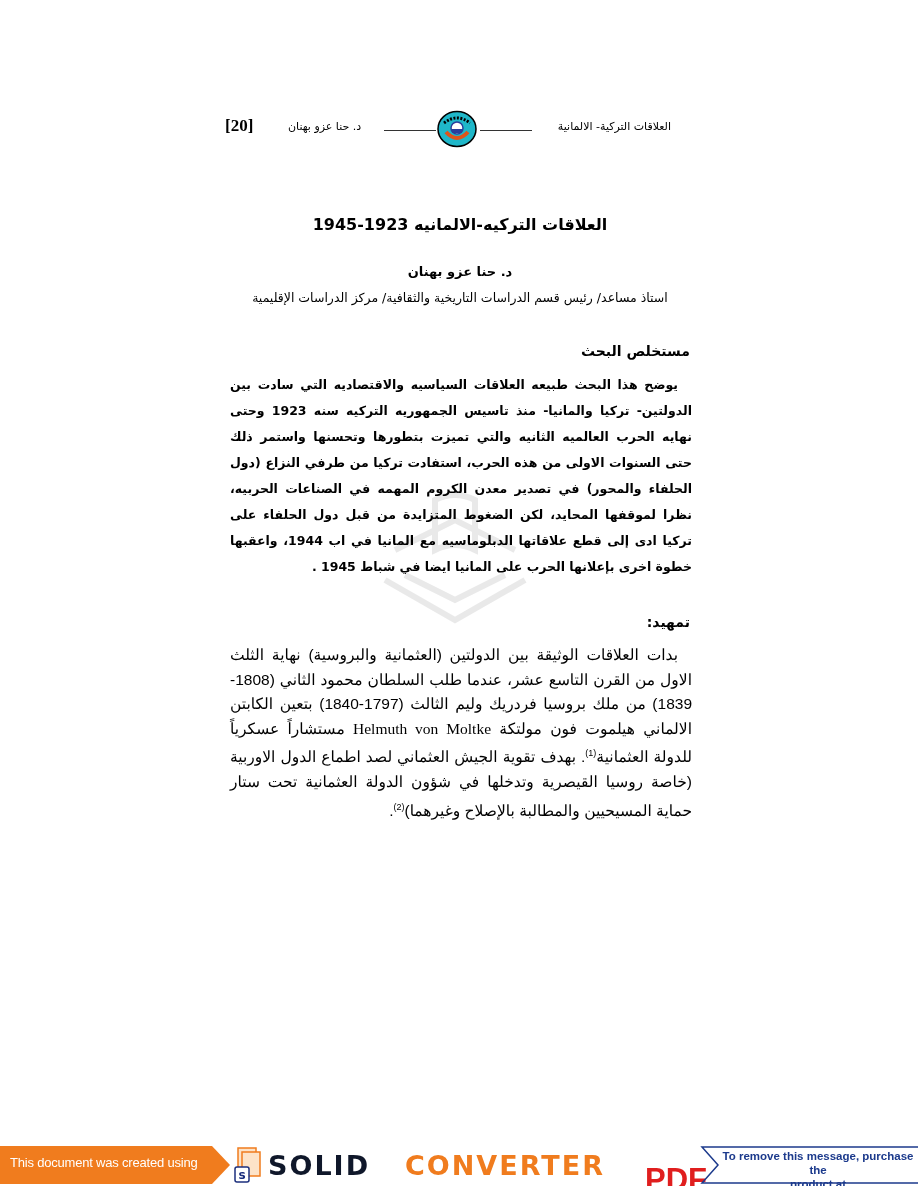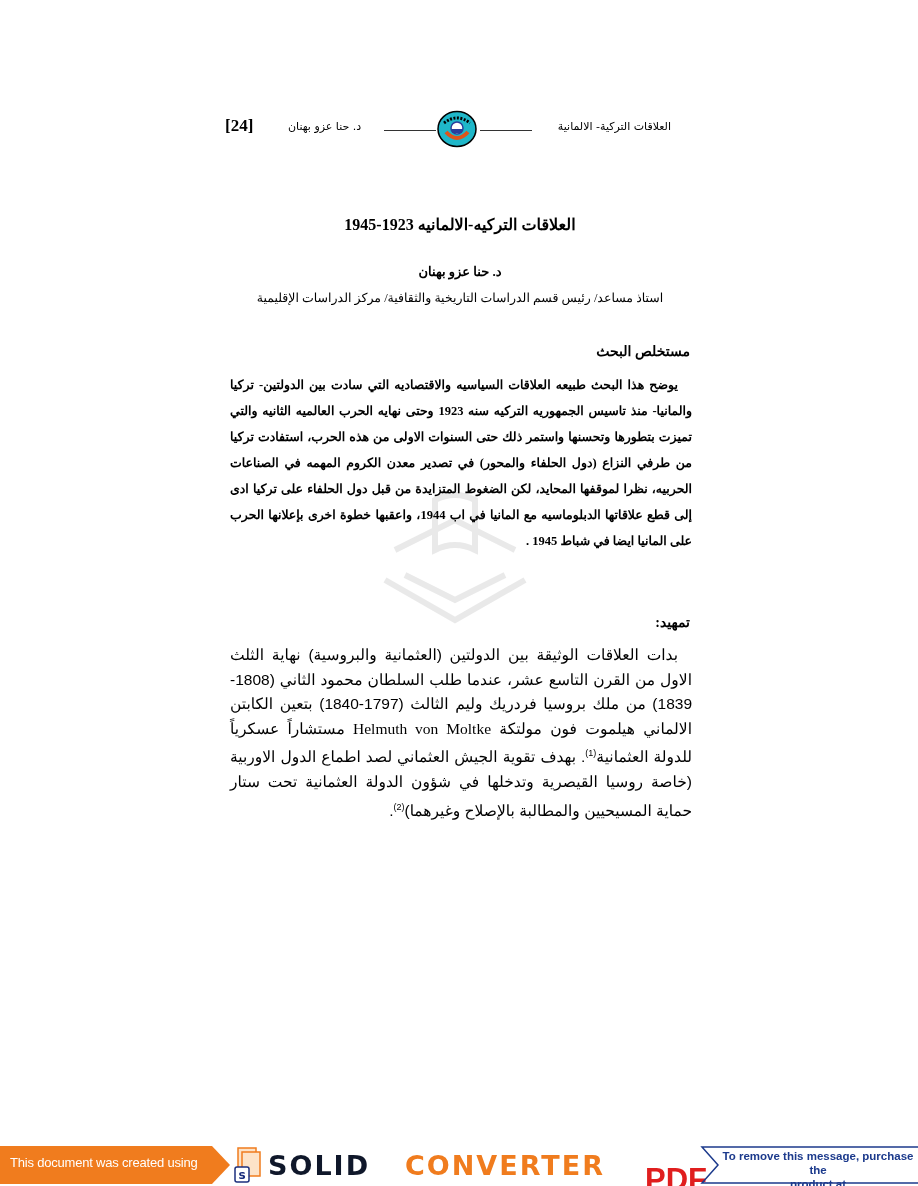--- a/index.html
+++ b/index.html
@@ -14,21 +14,21 @@
   .rh-page { position: absolute; left: 3px; top: 6px; font-family: "Liberation Serif", serif; font-weight: bold; font-size: 17px; }
   .rh-author { position: absolute; left: 66px; top: 10px; font-size: 11px; direction: rtl; }
   .rh-title { position: absolute; right: 16px; top: 10px; font-size: 11px; direction: rtl; }
   .rh-line-l { position: absolute; left: 162px; top: 20px; width: 52px; border-top: 1px solid #333; }
   .rh-line-r { position: absolute; left: 258px; top: 20px; width: 52px; border-top: 1px solid #333; }
   .rh-logo { position: absolute; left: 214px; top: 0px; width: 42px; height: 38px; }
 
   
   .watermark { position: absolute; left: 375px; top: 490px; width: 160px; height: 150px; opacity: 0.18; }
 
-  .rtl { direction: rtl; text-align: right; position: absolute; font-family: Liberation Serif, serif; }
+  .rtl { direction: rtl; text-align: right; position: absolute; }
   .title { left: 230px; width: 460px; top: 215px; text-align: center; font-weight: bold; font-size: 16px; }
   .author { left: 230px; width: 460px; top: 264px; text-align: center; font-weight: bold; font-size: 13px; }
   .affil { left: 230px; width: 460px; top: 290px; text-align: center; font-size: 12.5px; }
 
   .h-abstract { left: 230px; width: 460px; top: 343px; font-weight: bold; font-size: 14px; }
   .abstract { left: 230px; width: 462px; top: 372px; font-weight: bold; font-size: 12.5px; line-height: 26px; text-align: justify; text-align-last: right; }
   .abstract p { margin: 0; text-indent: 14px; }
 
   .h-intro { left: 230px; width: 460px; top: 614px; font-weight: bold; font-size: 14px; }
   .intro { left: 230px; width: 462px; top: 643px; font-family: "Liberation Sans", sans-serif; font-size: 15.5px; line-height: 24.6px; text-align: justify; text-align-last: right; }
@@ -46,21 +46,21 @@
   .b-pdf { position: absolute; left: 645px; top: 2px; font-family: "Liberation Sans", sans-serif; font-weight: bold; font-size: 31px; color: #e01e1e; margin-top: 16px; }
   .b-right { position: absolute; left: 696px; top: 2px; width: 222px; height: 38px; }
   .b-right-text { position: absolute; left: 720px; top: 5px; width: 196px; text-align: center; font-family: "Liberation Sans", sans-serif; font-weight: bold; font-size: 11.5px; line-height: 14px; color: #1c3a8c; }
 </style>
 </head>
 <body>
 
 <div class="page">
 
   <div class="running-head">
-    <span class="rh-page">[24]</span>
+    <span class="rh-page">[20]</span>
     <span class="rh-author">د. حنا عزو بهنان</span>
     <div class="rh-line-l"></div>
     <svg class="rh-logo" viewBox="0 0 42 38">
       <ellipse cx="21" cy="19" rx="19" ry="17.5" fill="#1fb7c9" stroke="#000" stroke-width="1.5"></ellipse>
       <path d="M8 13 Q21 3 34 13" fill="none" stroke="#000" stroke-width="3" stroke-dasharray="2 1.5"></path>
       <path d="M10 22 Q21 34 32 22" fill="none" stroke="#e0541a" stroke-width="4"></path>
       <circle cx="21" cy="18" r="6" fill="#fff" stroke="#2a3f9a" stroke-width="1.5"></circle>
       <rect x="16" y="19" width="10" height="4" fill="#2a3f9a"></rect>
     </svg>
     <div class="rh-line-r"></div>

